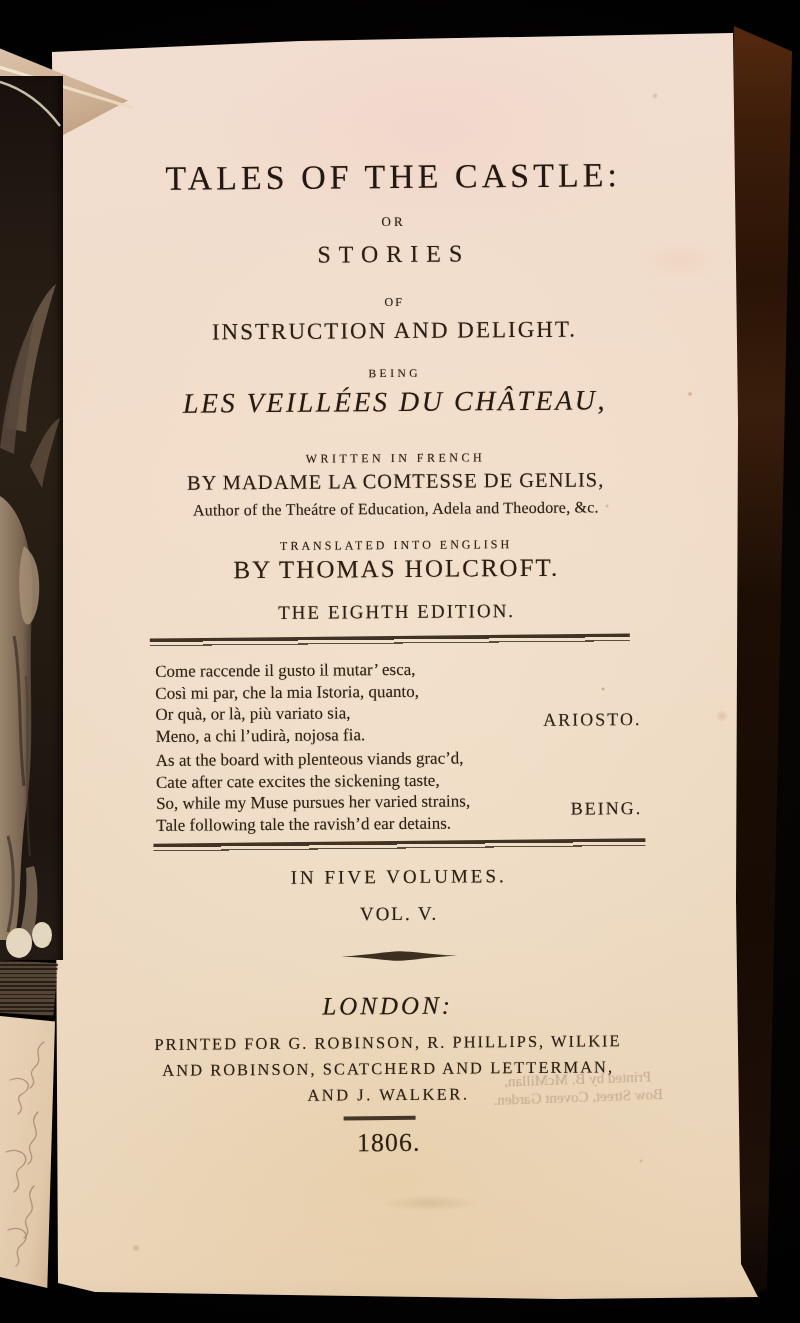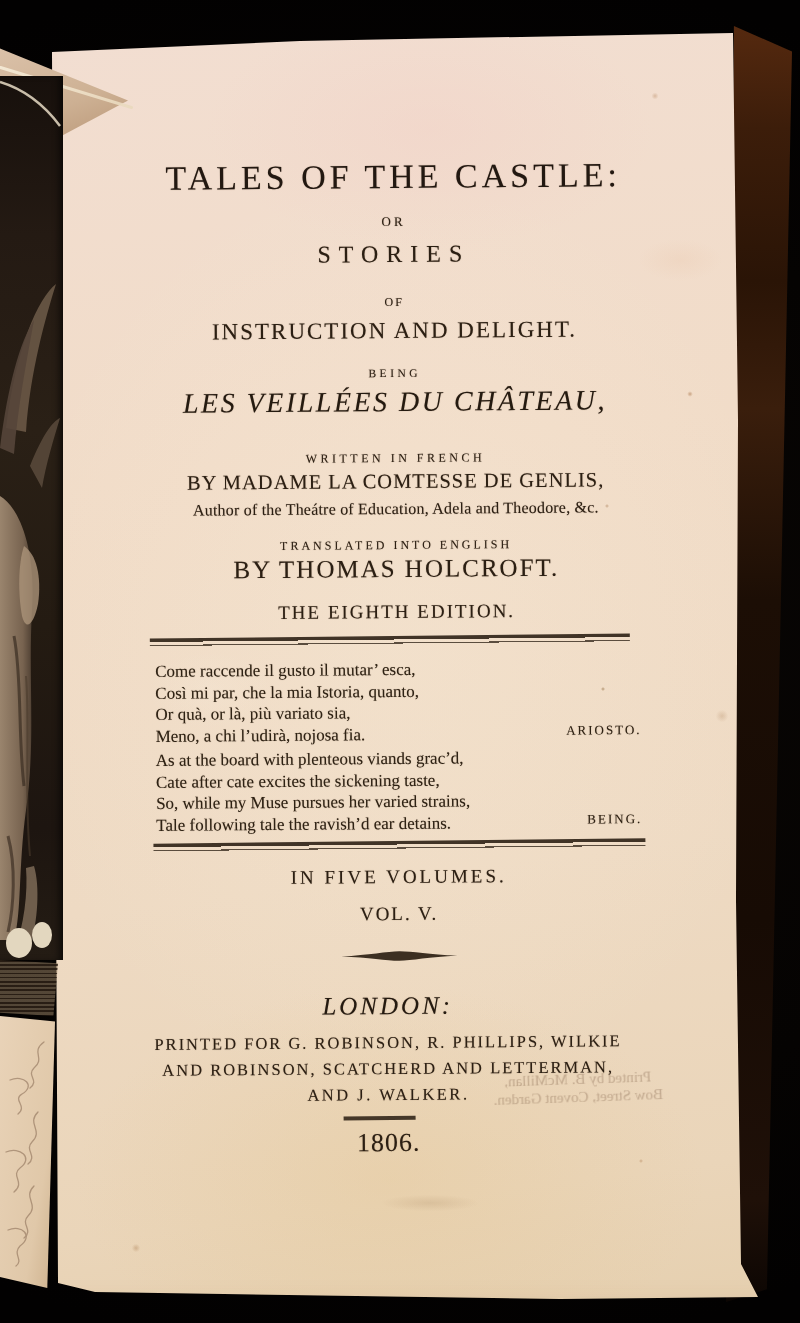--- a/index.html
+++ b/index.html
@@ -92,21 +92,21 @@
   .t-transl {top:538px;font-size:12px;letter-spacing:3px;}
   .t-holcroft{top:555px;font-size:25px;letter-spacing:2px;}
   .t-edition{top:601px;font-size:19px;letter-spacing:2px;}
   .double-rule{position:absolute;height:9px;
     background:linear-gradient(180deg,rgba(40,28,16,.88) 0 3.5px,transparent 3.5px 6.5px,rgba(40,28,16,.75) 6.5px 7.6px,transparent 7.6px);}
   .rule1{top:636px;left:95px;width:480px;transform:rotate(-.15deg);}
   .rule2{top:841px;left:97px;width:492px;transform:rotate(-.2deg);}
   .quote{position:absolute;left:100px;width:488px;text-align:left;font-size:17px;line-height:21.5px;
     color:#2e2214;text-shadow:0 0 1px rgba(70,45,25,.4);}
   .q-it{top:659px;} .q-en{top:748px;}
-  .attrib{position:absolute;right:2px;bottom:3px;font-size:13px;letter-spacing:2px;}
+  .attrib{position:absolute;right:2px;bottom:13px;font-size:18px;letter-spacing:2px;}
   .t-volumes{top:866px;font-size:19px;letter-spacing:3px;}
   .t-vol    {top:903px;font-size:19px;letter-spacing:2px;}
   .ornament {position:absolute;top:948px;left:282px;width:120px;text-align:center;}
   .imprint{position:absolute;left:0;top:0;width:100%;transform:translateX(-12px);}
   .t-city   {top:992px;font-size:25px;letter-spacing:3px;font-style:italic;color:#241a10;}
   .t-imp1   {top:1033px;font-size:16.5px;letter-spacing:2px;}
   .t-imp2   {top:1059px;font-size:16.5px;letter-spacing:2px;}
   .t-imp3   {top:1085px;font-size:16.5px;letter-spacing:2.5px;}
   .short-rule{position:absolute;top:1116px;left:297px;width:72px;height:3.5px;background:rgba(40,28,16,.85);}
   .t-year   {top:1128px;font-size:26px;letter-spacing:1px;}

